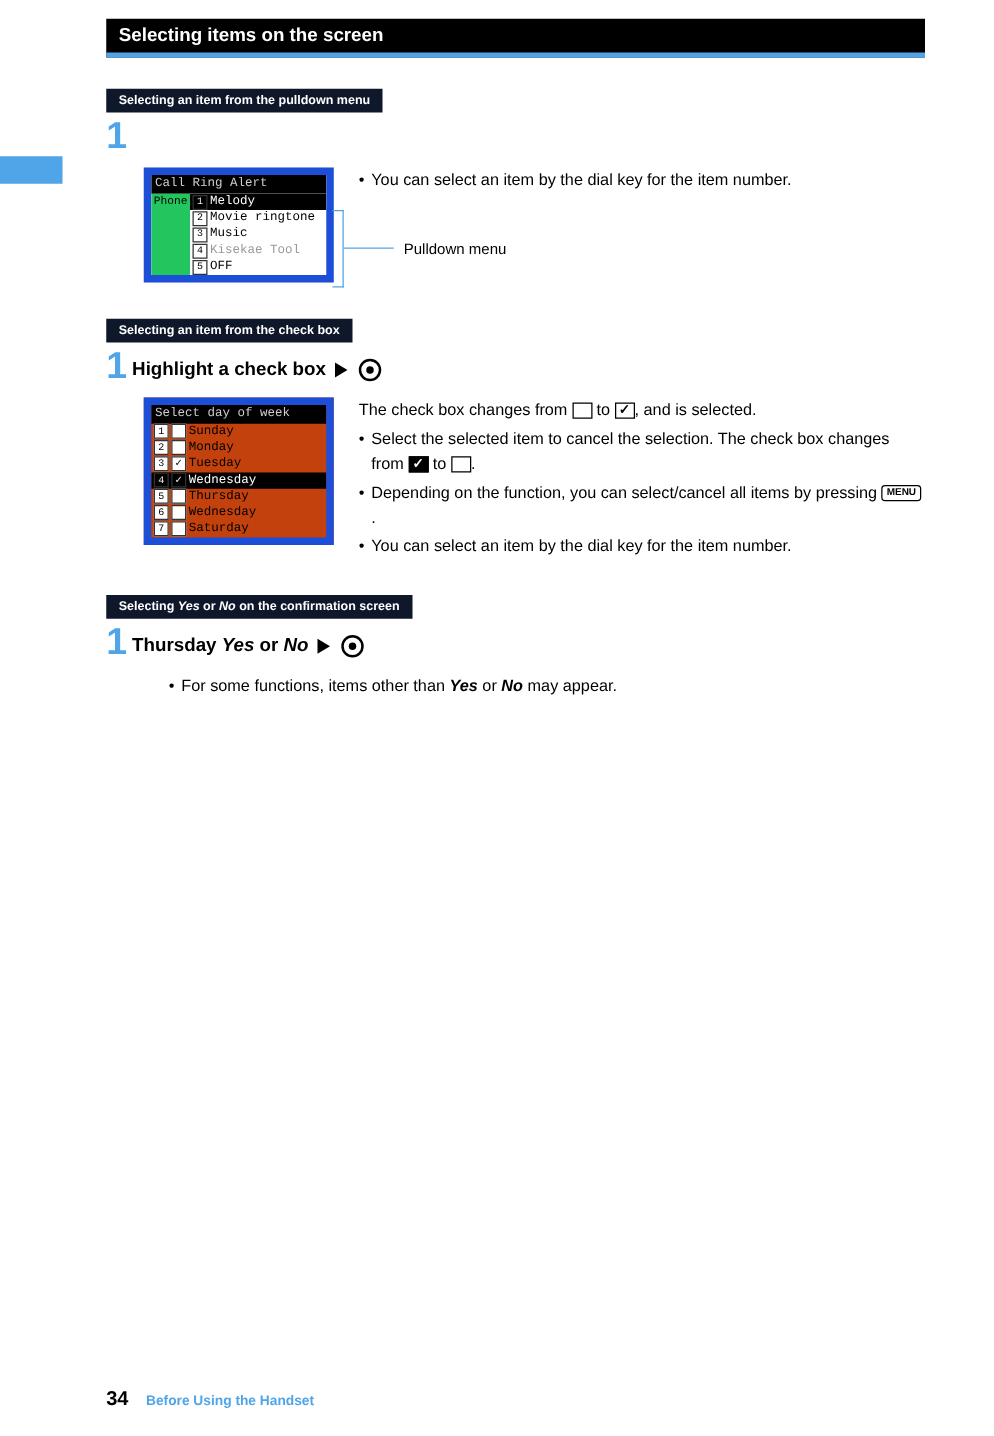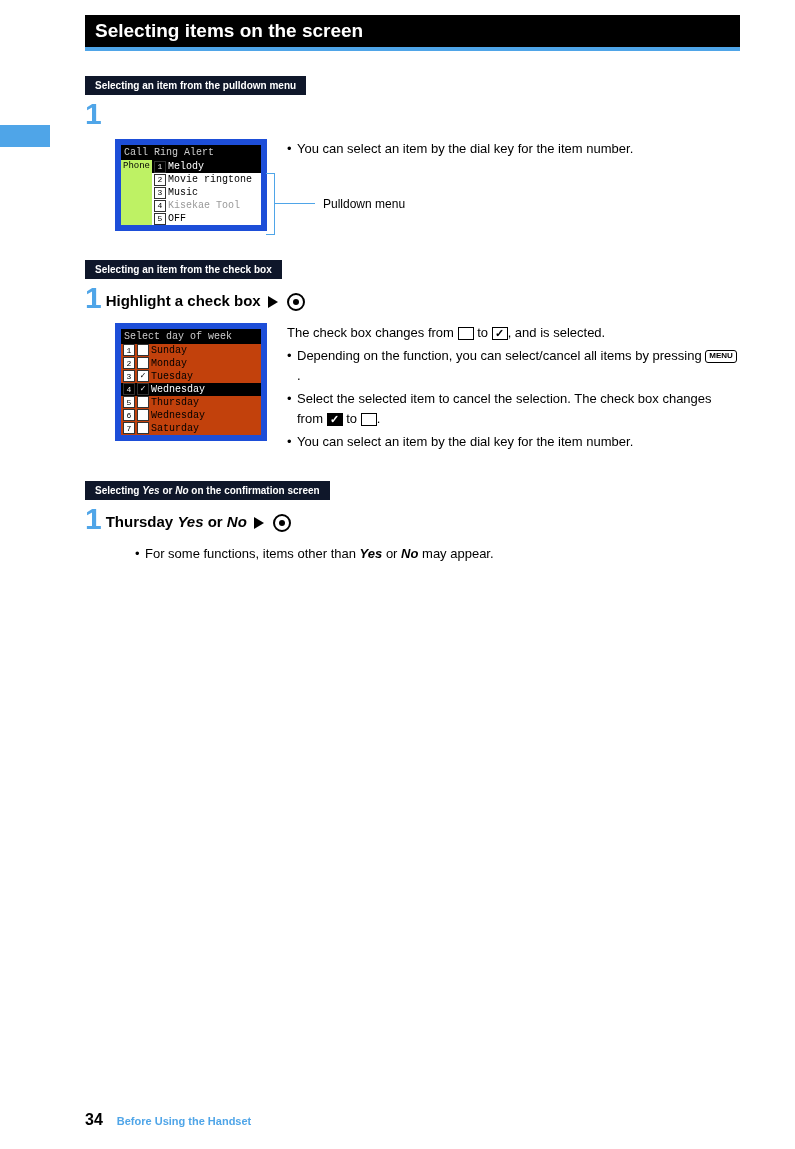--- a/index.html
+++ b/index.html
@@ -15,21 +15,21 @@
   }
   .page {
     padding: 15px 55px 0 85px;
     box-sizing: border-box;
   }
   .main-title-bar {
     background: #000;
     color: #fff;
     font-weight: bold;
     padding: 5px 10px;
-    font-size: 19px;
+    font-size: 15px;
     border-bottom: 4px solid #4fa5e8;
   }
   .side-tab {
     position: absolute;
     left: 0;
     top: 125px;
     width: 50px;
     height: 22px;
     background: #4fa5e8;
   }
@@ -211,21 +211,21 @@
   
   <div class="section-head">Selecting an item from the pulldown menu</div>
   <div class="step">
     <div class="step-num">1</div>
   </div>
 
   <div class="content-row">
     <div class="screen" style="width:140px;">
       <div class="titlebar">Call Ring Alert</div>
       <div style="display:flex;">
-        <div style="background:#bef264;padding:0 2px;font-size:9px;">Phone</div>
+        <div style="background:#22c55e;padding:0 2px;font-size:9px;">Phone</div>
         <div style="flex:1;background:#fff;">
           <div class="row sel">
               <span class="numbox inv">1</span>
               <span>Melody</span>
             </div>
           <div class="row">
               <span class="numbox">2</span>
               <span>Movie ringtone</span>
             </div>
           <div class="row">
@@ -304,27 +304,27 @@
           <span class="chk"></span>
           <span>Saturday</span>
         </div>
     </div>
     <div class="bullets">
       <p class="nodot">
         <span>The check box changes from</span> <span class="sq"></span>
         <span>to</span> <span class="sq chk"></span><span>, and is selected.</span>
       </p>
       <p class="dot">
-        <span>Depending on the function, you can select/cancel all items by pressing</span>
-        <span class="icon-key">MENU</span><span>.</span>
-      </p>
-      <p class="dot">
         <span>Select the selected item to cancel the selection. The check box changes from</span>
         <span class="sq chk filled"></span>
         <span>to</span> <span class="sq"></span><span>.</span>
+      </p>
+      <p class="dot">
+        <span>Depending on the function, you can select/cancel all items by pressing</span>
+        <span class="icon-key">MENU</span><span>.</span>
       </p>
       <p class="dot">You can select an item by the dial key for the item number.</p>
     </div>
   </div>
 
   
   <div class="section-head">
     <span>Selecting</span>
     <span class="it">Yes</span>
     <span>or</span>

